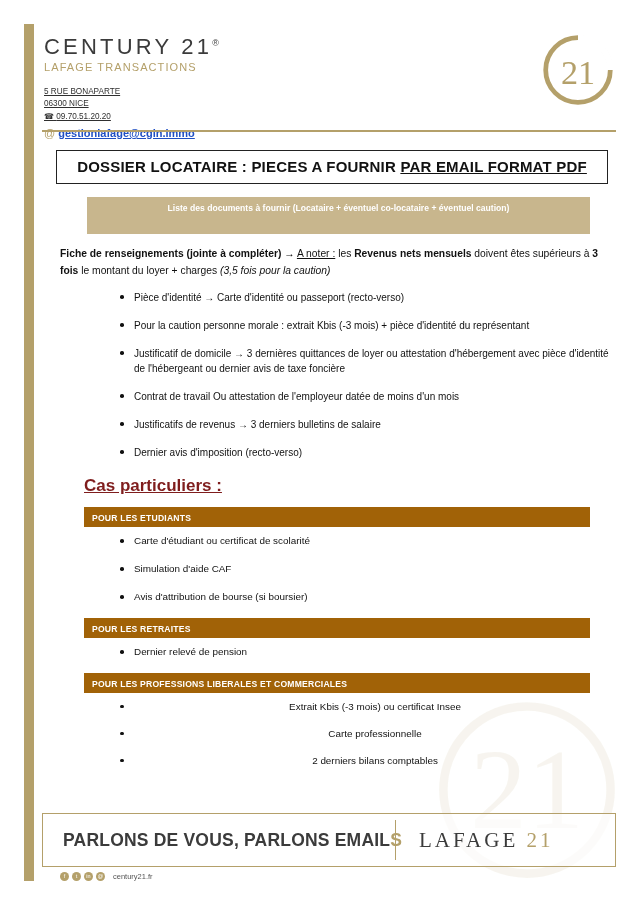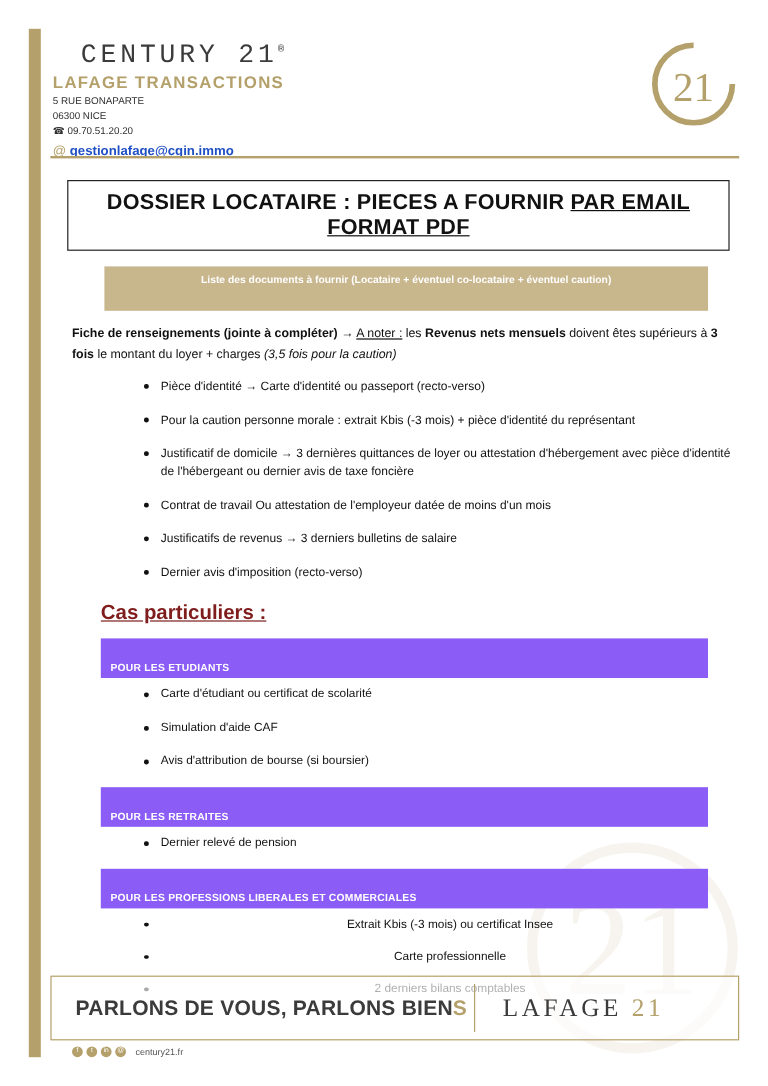--- a/index.html
+++ b/index.html
@@ -35,40 +35,39 @@
   }
   .brand {
     position: absolute;
     left: 2px; top: 8px;
   }
   .brand-name {
     font-size: 22px;
     letter-spacing: 3.2px;
     color: #3b3b3b;
     font-weight: 400;
-    font-family: Liberation Mono, monospace;
-    text-align: right;
+    font-family: Liberation Sans, sans-serif;
   }
   .brand-name .reg {
     font-size: 9px;
     vertical-align: super;
     letter-spacing: 0;
   }
   .brand-sub {
-    font-size: 14px;
+    font-size: 11px;
     letter-spacing: 1.1px;
     color: #b4a06a;
     margin-top: 1px;
-    font-weight: bold;
   }
   .brand-addr {
     font-size: 8.2px;
     color: #2f2f2f;
     line-height: 1.5;
-    margin-top: 3px;
+    margin-top: 13px;
+    text-decoration: underline;
   }
   .brand-mail {
     margin-top: 6px;
     font-size: 11px;
     color: #1f4fc4;
     text-decoration: underline;
     font-weight: bold;
   }
   .at-glyph {
     color: #b4a06a;
@@ -94,21 +93,21 @@
   
   .title-box {
     margin-top: 14px;
     margin-left: 14px;
     margin-right: 8px;
     border: 1.5px solid #222;
     padding: 7px 6px 8px 6px;
     text-align: center;
   }
   .title-box .t {
-    font-size: 18px;
+    font-size: 15px;
     font-weight: bold;
     color: #111;
     letter-spacing: 0.2px;
   }
   .title-box .t u { text-decoration: underline; }
 
   
   .notice {
     margin: 13px 26px 0 45px;
     background: #c8b68d;
@@ -165,26 +164,26 @@
   .cas-title {
     margin: 16px 0 0 42px;
     font-size: 17px;
     font-weight: bold;
     color: #7f1d1d;
     text-decoration: underline;
   }
 
   .band {
     margin: 11px 26px 0 42px;
-    background: #8b5cf6;
+    background: #a16207;
     color: #ffffff;
     font-size: 8.6px;
     font-weight: bold;
     letter-spacing: 0.2px;
-    padding: 19px 6px 4px 8px;
+    padding: 6px 6px 4px 8px;
   }
 
   ul.sub {
     margin: 7px 0 0 0;
     padding-left: 78px;
     list-style: none;
   }
   ul.sub li {
     position: relative;
     font-size: 9.9px;
@@ -353,21 +352,21 @@
     <ul class="sub last">
       <li>Extrait Kbis (-3 mois) ou certificat Insee</li>
       <li>Carte professionnelle</li>
       <li>2 derniers bilans comptables</li>
     </ul>
 
   </div>
 
   <div class="footer">
     <div class="footer-box">
-      <div class="slogan"><span>PARLONS DE VOUS, PARLONS BIEN</span><span class="s-gold">S</span></div>
+      <div class="slogan"><span>PARLONS DE VOUS, PARLONS EMAIL</span><span class="s-gold">S</span></div>
       <div class="footer-sep"></div>
       <div class="footer-logo"><span>LAFAGE </span><span class="g">21</span></div>
     </div>
     <div class="footer-social">
       <span class="soc">f</span>
       <span class="soc">t</span>
       <span class="soc">in</span>
       <span class="soc">@</span>
       <span class="site">century21.fr</span>
     </div>

